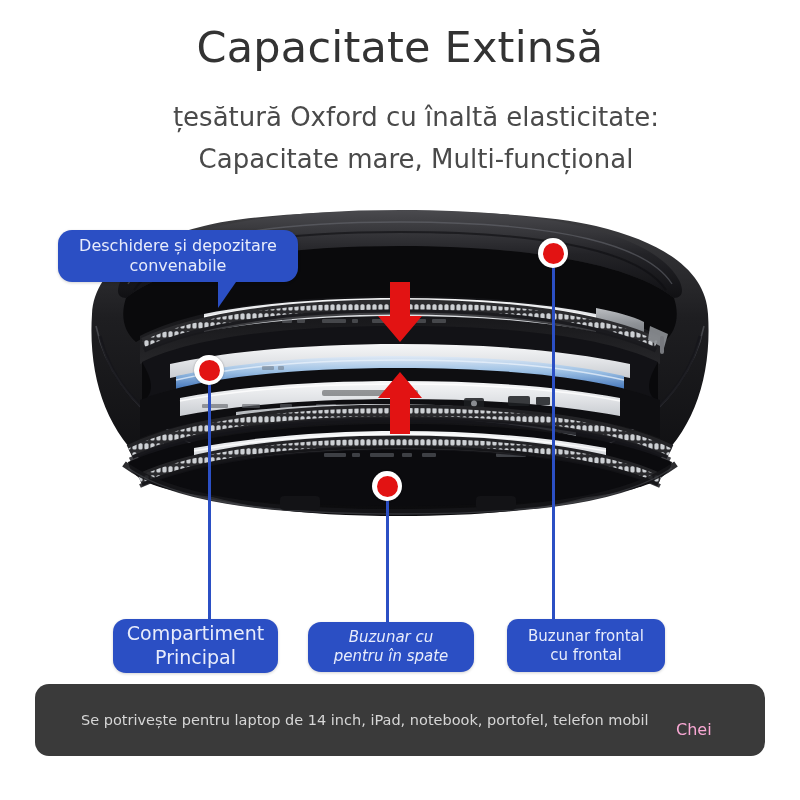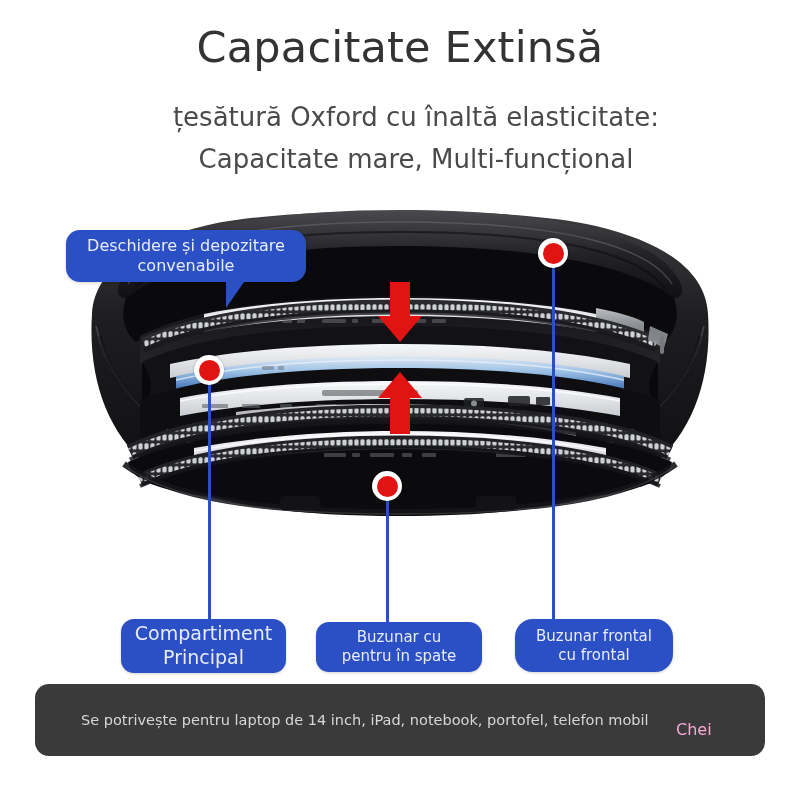--- a/index.html
+++ b/index.html
@@ -65,21 +65,20 @@
   
   .bubble{
     position:absolute;
     background:#2b4fc4;
     border-radius:12px;
     color:#e8ecfb;
     text-align:center;
     display:flex;align-items:center;justify-content:center;
     line-height:1.26;
     box-shadow:0 1px 3px rgba(0,0,0,.18);
-    margin-left:8px;
   }
   .bubble-top{
     left:58px;top:230px;width:240px;height:52px;
     font-size:16px;
     border-radius:14px;
   }
   .bubble-top .tail{
     position:absolute;
     left:160px;bottom:-26px;
     width:0;height:0;
@@ -90,25 +89,26 @@
   .bubble-b1{
     left:113px;top:619px;width:165px;height:54px;
     font-size:19px;
     border-radius:13px;
     text-align:center;
   }
   .bubble-b2{
     left:308px;top:622px;width:166px;height:50px;
     font-size:15px;
     border-radius:13px;
+    font-style:italic;
   }
   .bubble-b3{
     left:507px;top:619px;width:158px;height:53px;
     font-size:15px;
-    border-radius:18px;
+    border-radius:11px;
   }
   .bubble span.txt{display:block;padding:0 8px;}
 
   
   .footbar{
     position:absolute;
     left:35px;top:684px;width:730px;height:72px;
     background:#3a3a3a;
     border-radius:14px;
   }

